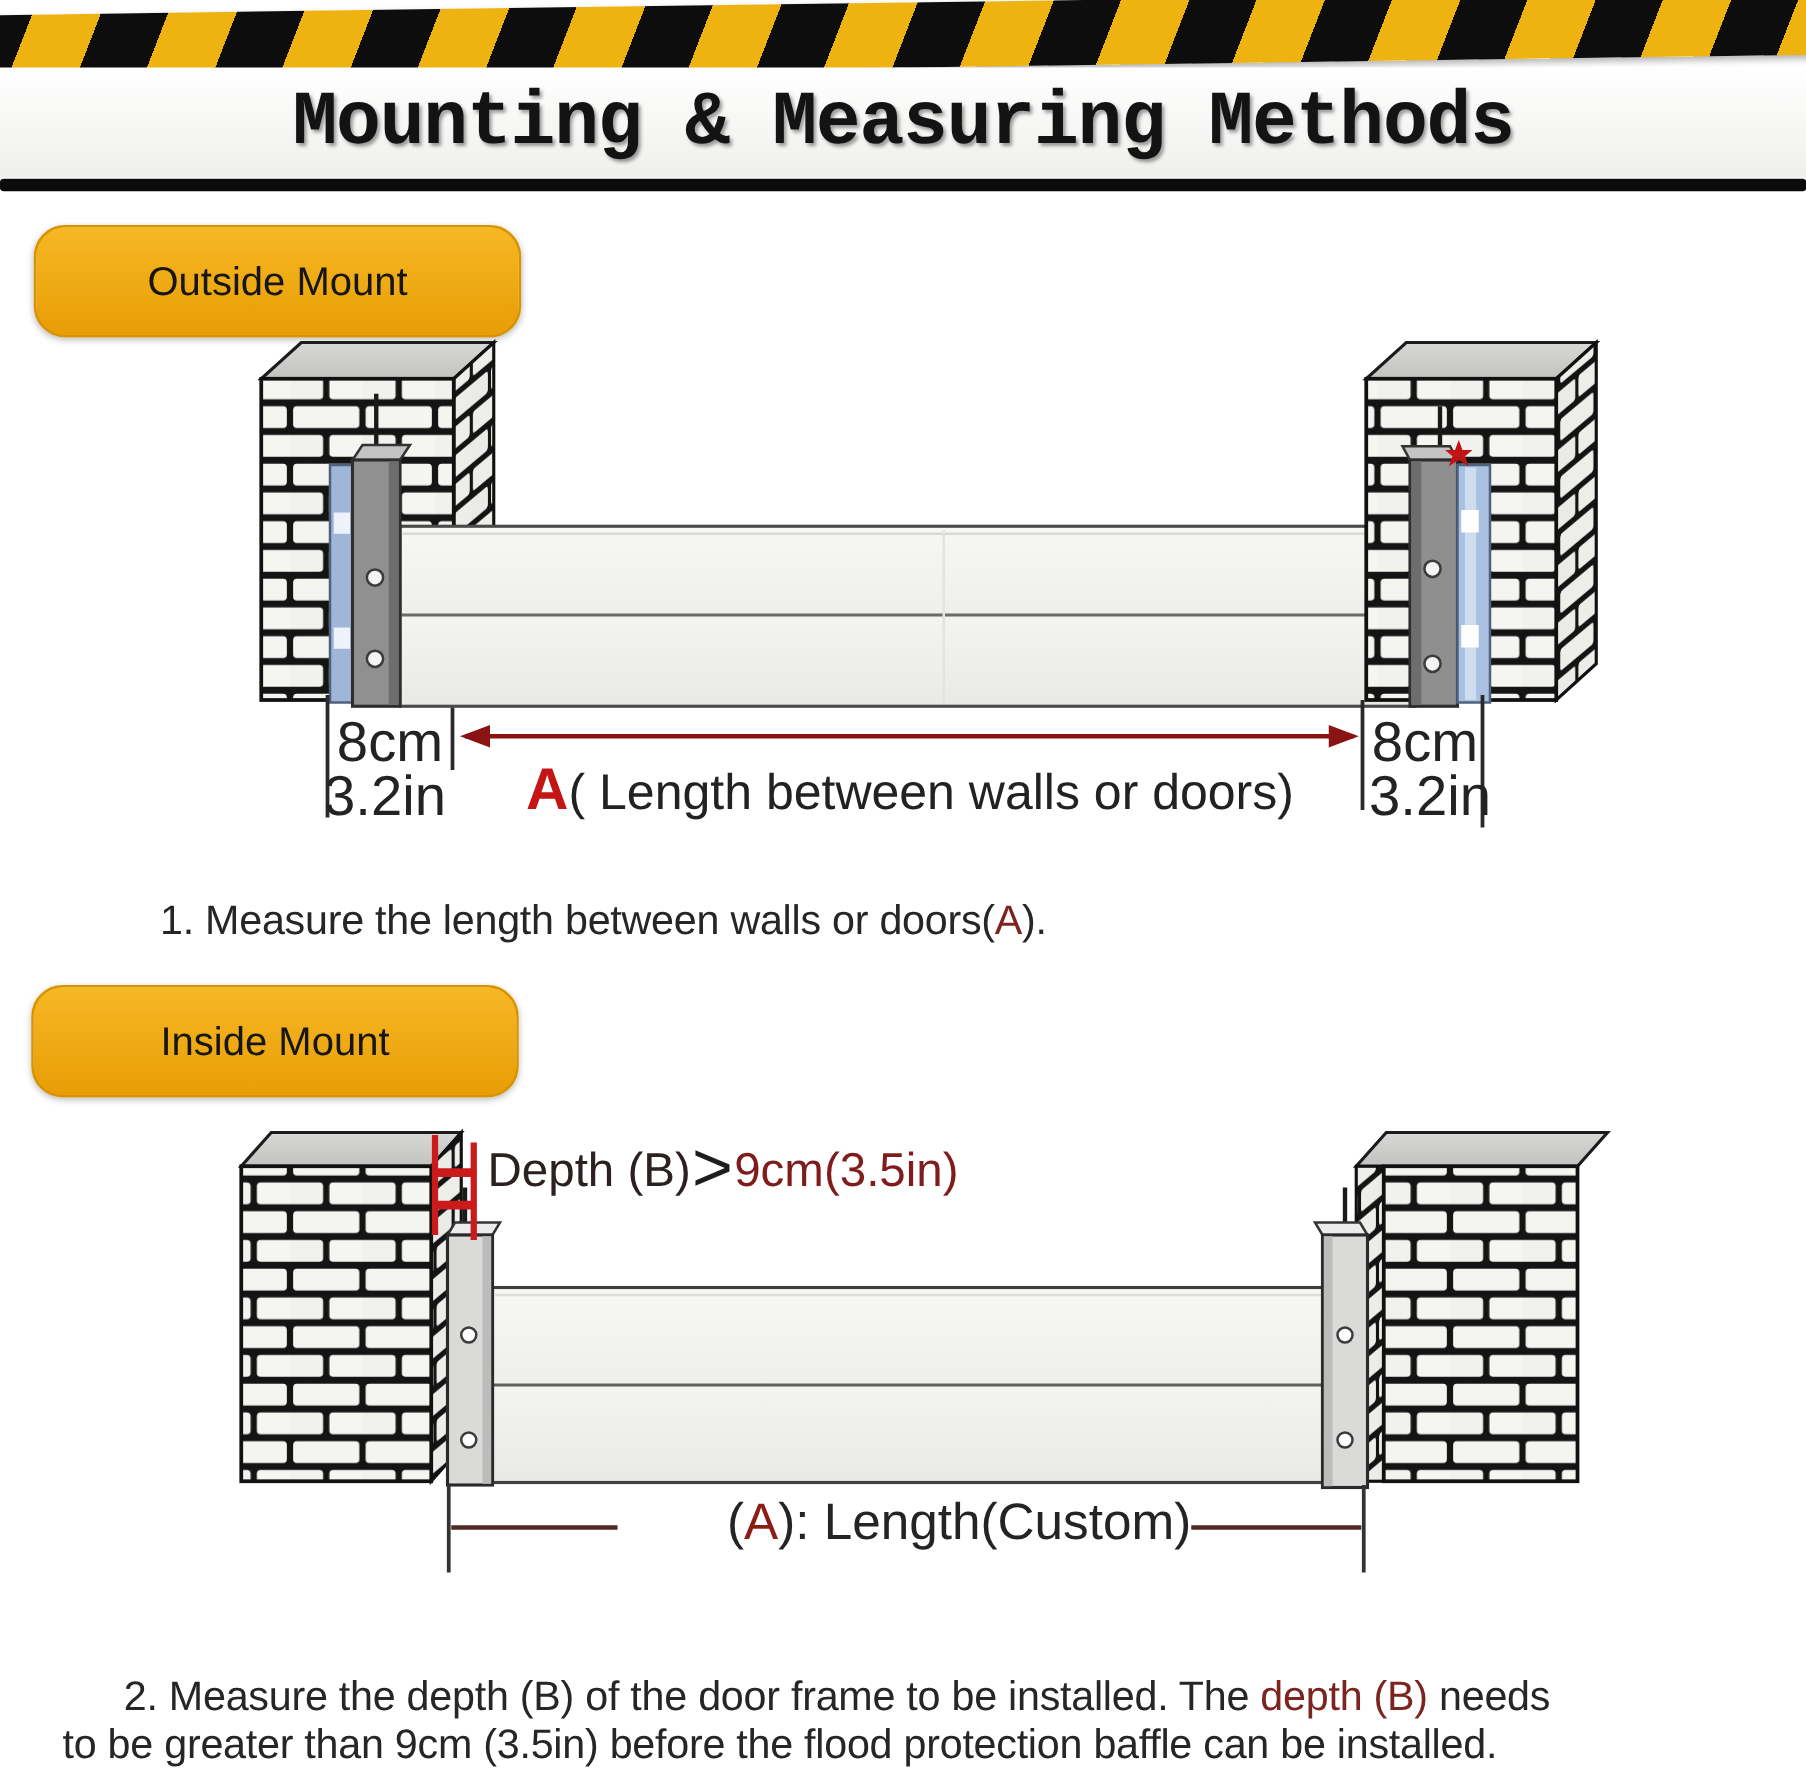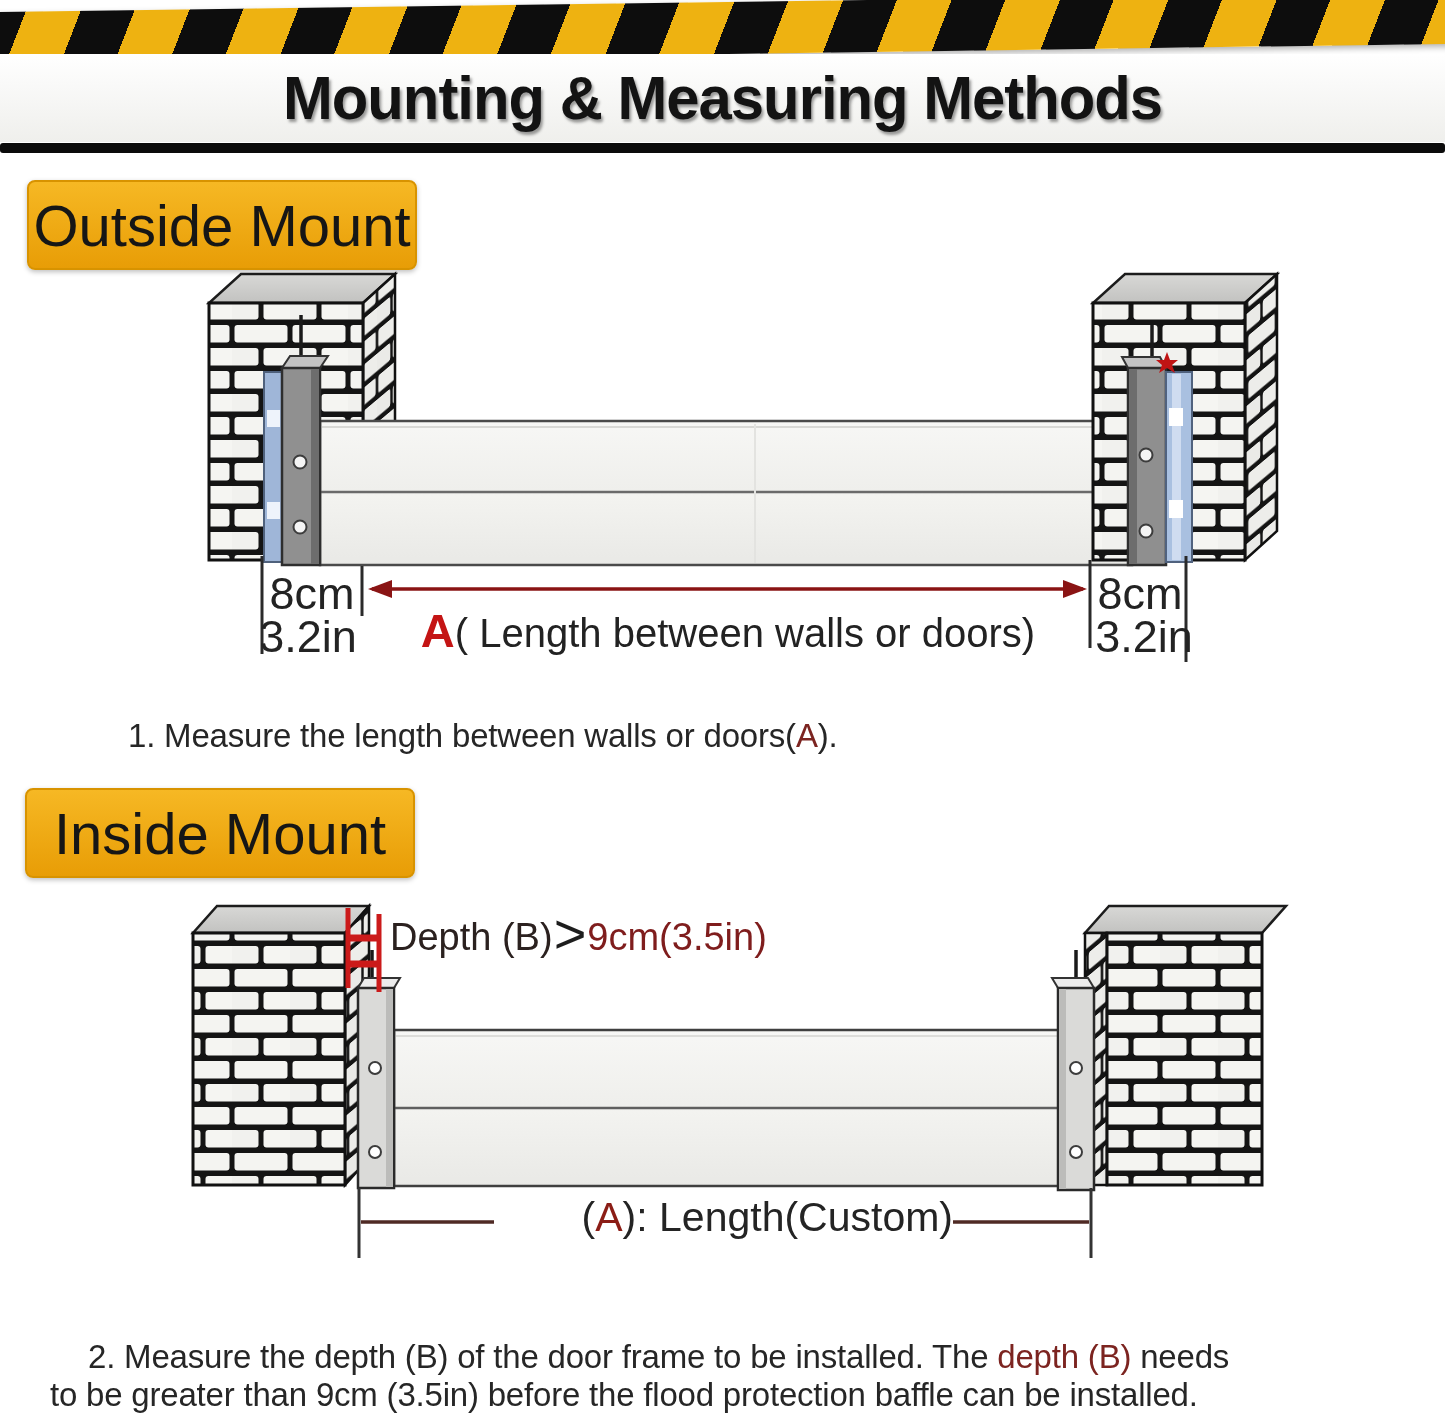--- a/index.html
+++ b/index.html
@@ -5,29 +5,29 @@
   html,body{margin:0;padding:0;background:#ffffff;}
   #canvas{position:relative;width:1445px;height:1421px;background:#ffffff;overflow:hidden;
           font-family:"Liberation Sans", sans-serif;}
   svg{display:block;}
   
   #hazard-band{position:absolute;left:-28px;top:2px;width:1504px;height:52px;
     transform:rotate(-0.8deg);
     background:repeating-linear-gradient(112deg,#0d0d0d 0 50px,#eeb211 50px 101px);
     box-shadow:0 3px 6px rgba(0,0,0,.30);}
   #title-band{position:absolute;left:0;top:54px;width:1445px;height:88px;
-    background:linear-gradient(#ffffff,#efefec);display:flex;align-items:center;justify-content:center;}
+    background:linear-gradient(#ffffff,#efefec);display:flex;align-items:center;justify-content:center;font-family:Liberation Mono, monospace;}
   #page-title{font-size:61px;font-weight:bold;letter-spacing:-1px;color:#131313;
     text-shadow:2px 3px 3px rgba(0,0,0,.38);transform:scaleX(.98);white-space:nowrap;}
   #header-bar{position:absolute;left:0;top:143px;width:1445px;height:10px;background:#0b0b0b;border-radius:3px;}
   
-  .mount-label{position:absolute;width:386px;height:86px;border-radius:8px;
+  .mount-label{position:absolute;width:386px;height:86px;border-radius:25px;
     background:linear-gradient(#f6b824,#e89d06);border:2px solid #d89300;
     display:flex;align-items:center;justify-content:center;
-    font-size:58px;color:#161616;box-shadow:0 2px 5px rgba(0,0,0,.25);}
+    font-size:32px;color:#161616;box-shadow:0 2px 5px rgba(0,0,0,.25);}
   #outside-label{left:27px;top:180px;}
   #inside-label{left:25px;top:788px;}
   
   #diagram{position:absolute;left:0;top:0;}
   
   .t{position:absolute;color:#1f1f1f;white-space:nowrap;}
   .dim{font-size:45px;color:#232323;}
   #out-left-cm {left:258px;top:568px;width:108px;text-align:center;}
   #out-left-in {left:250px;top:611px;width:116px;text-align:center;}
   #out-right-cm{left:1094px;top:568px;width:92px;text-align:center;}
@@ -37,21 +37,21 @@
   .redval{color:#7c2420;}
   .step{font-size:33px;color:#262626;letter-spacing:-.2px;}
   #out-step1{left:128px;top:691px;margin-top:26px;}
   #out-step2{left:128px;top:740px;}
   #depth-label{left:390px;top:912px;font-size:38px;color:#2b211f;display:flex;align-items:center;}
   #depth-label .gt{font-size:56px;font-weight:400;line-height:.9;margin:0 1px;color:#1d1d1d;transform:translateY(-3px);}
   #depth-label .dv{color:#7f1d1d;}
   #inside-length{left:483px;top:1194px;width:470px;text-align:right;font-size:41px;color:#242424;}
   #inside-length .rl{color:#8b1d16;}
   #in-step1{left:95px;top:1285px;}
-  #in-step2a{left:88px;top:1338px;}
+  #in-step2a{left:99px;top:1338px;}
   #in-step2b{left:50px;top:1376px;}
 </style>
 </head>
 <body>
 
 <div id="canvas">
 
   <div id="hazard-band"></div>
   <div id="title-band">
     <div id="page-title">Mounting &amp; Measuring Methods</div>

